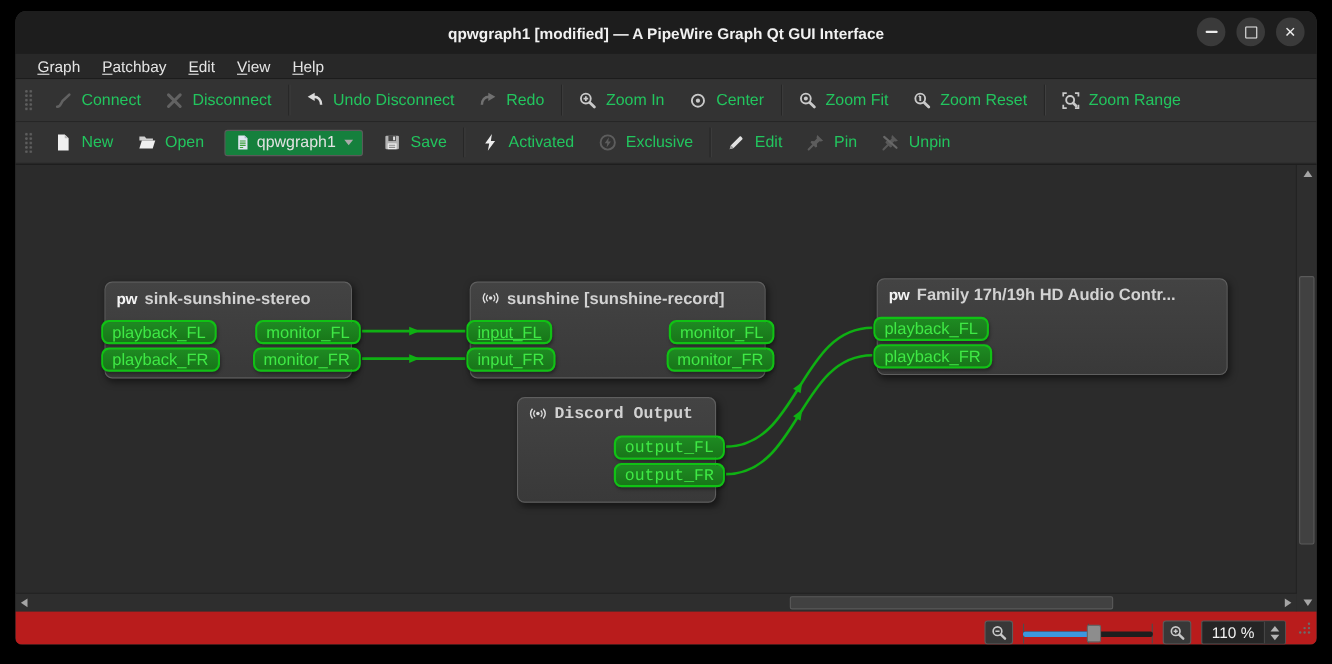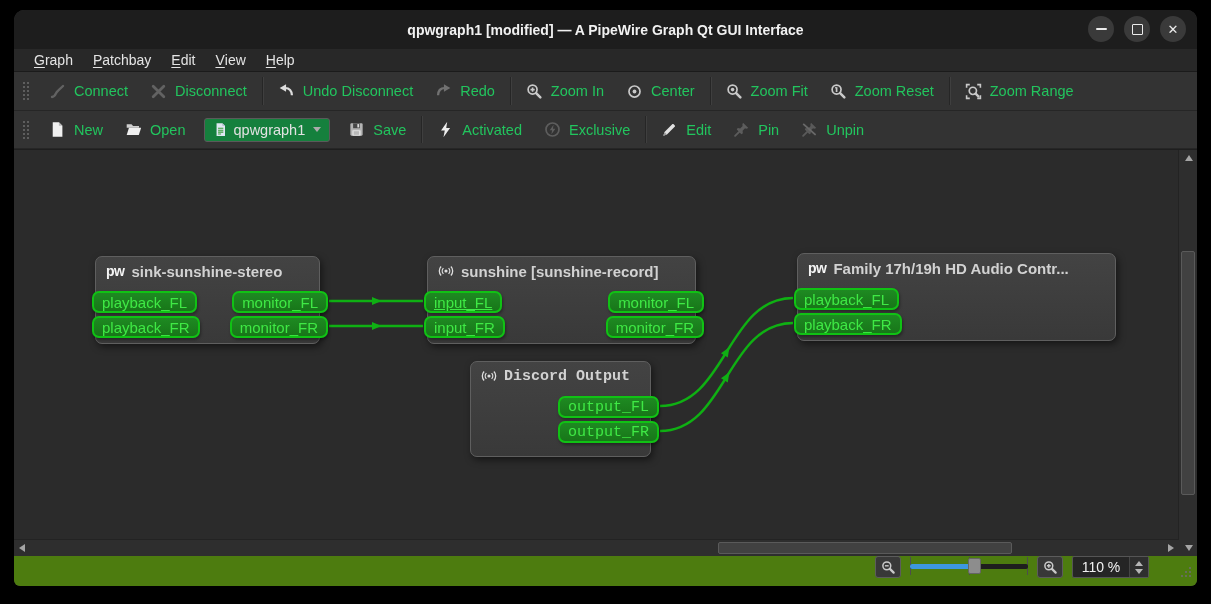--- a/index.html
+++ b/index.html
@@ -44,21 +44,21 @@
   .vscroll{position:absolute;top:0;right:0;bottom:0;width:18px;background:#2e2e2e;border-left:1px solid #232323;}
   .hscroll{position:absolute;left:0;right:18px;bottom:0;height:16px;background:#2e2e2e;border-top:1px solid #232323;}
   .vthumb{position:absolute;left:2px;right:2px;top:101px;height:242px;background:#414141;border:1px solid #5a5a5a;border-radius:2px;}
   .hthumb{position:absolute;top:2px;bottom:2px;left:704px;width:292px;background:#414141;border:1px solid #5a5a5a;border-radius:2px;}
   .sc-btn{position:absolute;width:16px;height:16px;display:flex;align-items:center;justify-content:center;}
   .tri-up{width:0;height:0;border-left:4.5px solid transparent;border-right:4.5px solid transparent;border-bottom:6px solid #a5a5a5;}
   .tri-down{width:0;height:0;border-left:4.5px solid transparent;border-right:4.5px solid transparent;border-top:6px solid #a5a5a5;}
   .tri-left{width:0;height:0;border-top:4.5px solid transparent;border-bottom:4.5px solid transparent;border-right:6px solid #a5a5a5;}
   .tri-right{width:0;height:0;border-top:4.5px solid transparent;border-bottom:4.5px solid transparent;border-left:6px solid #a5a5a5;}
   
-  .statusbar{flex:0 0 30px;background:#4d7c0f;position:relative;display:flex;align-items:flex-start;justify-content:flex-end;gap:9px;padding-right:48px;}
+  .statusbar{flex:0 0 30px;background:#b91c1c;position:relative;display:flex;align-items:flex-end;justify-content:flex-end;gap:9px;padding-right:28px;}
   .sb-btn{width:26px;height:22px;border:1px solid #5c5c5c;border-radius:3px;display:flex;align-items:center;justify-content:center;background:#383838;box-sizing:border-box;}
   .sb-btn .ic{width:15px;height:15px;}
   .slider{position:relative;width:118px;height:20px;}
   .slider .tick{position:absolute;top:1px;bottom:1px;width:1px;background:#4d4d4d;}
   .slider .track{position:absolute;left:0;right:0;top:8px;height:5px;background:#1e1e1e;border-radius:2px;}
   .slider .fill{position:absolute;left:0;top:8px;height:5px;background:#3d97de;border-radius:2px;}
   .slider .handle{position:absolute;top:2px;width:13px;height:16px;background:#8d8d8d;border:1px solid #656565;border-radius:2px;box-sizing:border-box;}
   .spinbox{display:flex;align-items:stretch;height:22px;background:#252525;border:1px solid #555;border-radius:2px;box-sizing:border-box;}
   .spin-val{padding:0 7px;color:#f2f2f2;font-size:14px;min-width:42px;text-align:center;display:flex;align-items:center;justify-content:center;}
   .spin-btns{display:flex;flex-direction:column;justify-content:center;gap:3px;padding:0 5px;border-left:1px solid #454545;background:#2e2e2e;}

